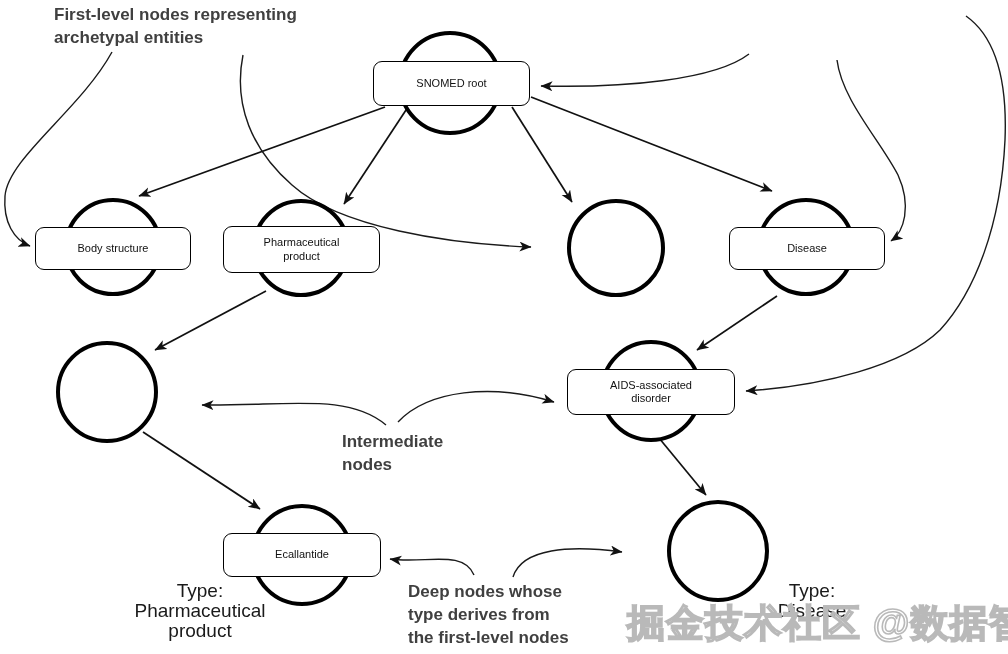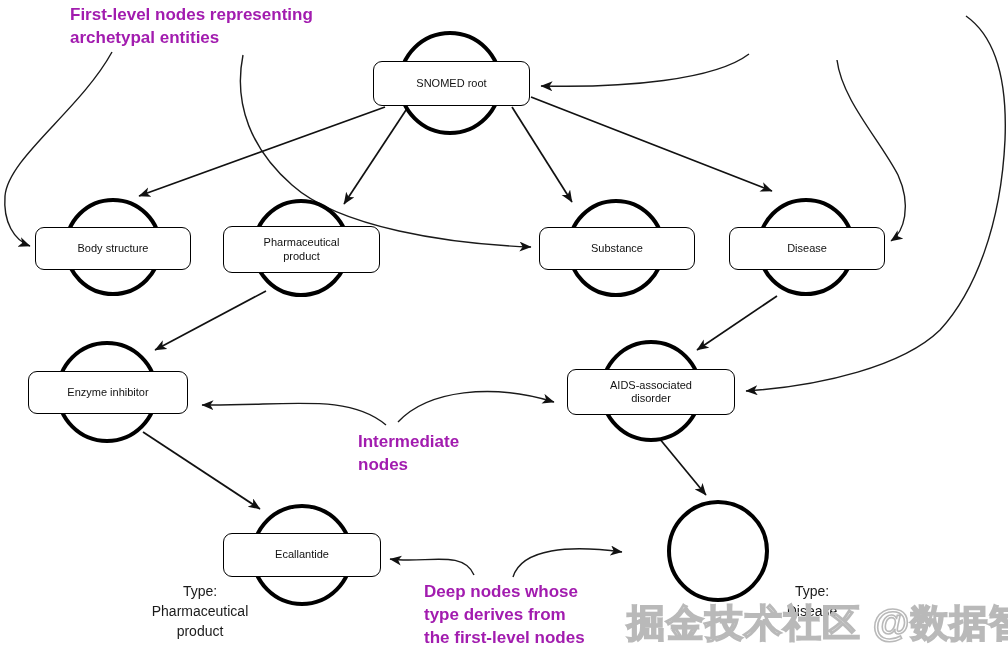--- a/index.html
+++ b/index.html
@@ -29,27 +29,26 @@
     display:flex;align-items:center;justify-content:center;
     text-align:center;
     font-size:11px;line-height:1.22;color:#111;
     white-space:pre-line;
     padding:1px 4px;
   }
   .ann{
     position:absolute;
     font-weight:bold;
     font-size:17px;line-height:23px;
-    color:#a21caf;
+    color:#404040;
     white-space:pre-line;
-    margin-left:16px;
   }
   .type-label{
     position:absolute;
-    font-size:14px;line-height:20px;color:#1a1a1a;
+    font-size:19px;line-height:20px;color:#1a1a1a;
     text-align:center;
     white-space:pre-line;
   }
   .watermark{
     position:absolute;
     left:627px;top:598px;
     font-size:38px;
     font-weight:bold;
     letter-spacing:1px;
     color:rgba(255,255,255,0.25);
@@ -96,23 +95,21 @@
   <div class="circle" style="left:757px;top:198px;width:98px;height:98px"></div>
   <div class="circle" style="left:56px;top:341px;width:102px;height:102px"></div>
   <div class="circle" style="left:600px;top:340px;width:102px;height:102px"></div>
   <div class="circle" style="left:251px;top:504px;width:102px;height:102px"></div>
   <div class="circle" style="left:667px;top:500px;width:102px;height:102px"></div>
 
   <div class="nbox" style="left:373px;top:61px;width:157px;height:45px">SNOMED root</div>
   <div class="nbox" style="left:35px;top:227px;width:156px;height:43px">Body structure</div>
   <div class="nbox" style="left:223px;top:226px;width:157px;height:47px">Pharmaceutical
 product</div>
-  <div class="nbox" style="left:539px;top:227px;width:156px;height:43px">Substance</div>
   <div class="nbox" style="left:729px;top:227px;width:156px;height:43px">Disease</div>
-  <div class="nbox" style="left:28px;top:371px;width:160px;height:43px">Enzyme inhibitor</div>
   <div class="nbox" style="left:567px;top:369px;width:168px;height:46px">AIDS-associated
 disorder</div>
   <div class="nbox" style="left:223px;top:533px;width:158px;height:44px">Ecallantide</div>
 
   <div class="ann" style="left:54px;top:3px">First-level nodes representing
 archetypal entities</div>
   <div class="ann" style="left:342px;top:430px">Intermediate
 nodes</div>
   <div class="ann" style="left:408px;top:580px">Deep nodes whose
 type derives from

